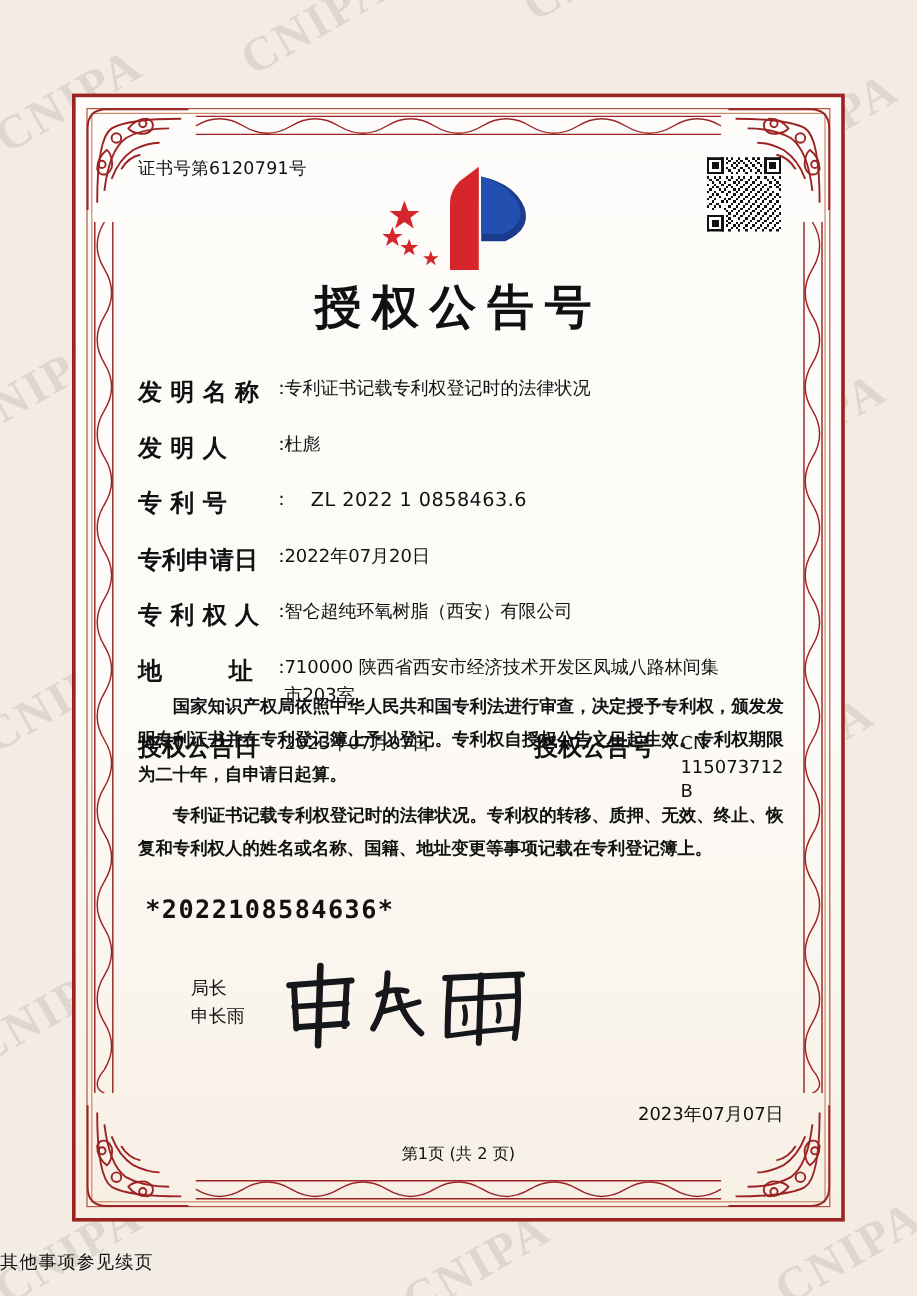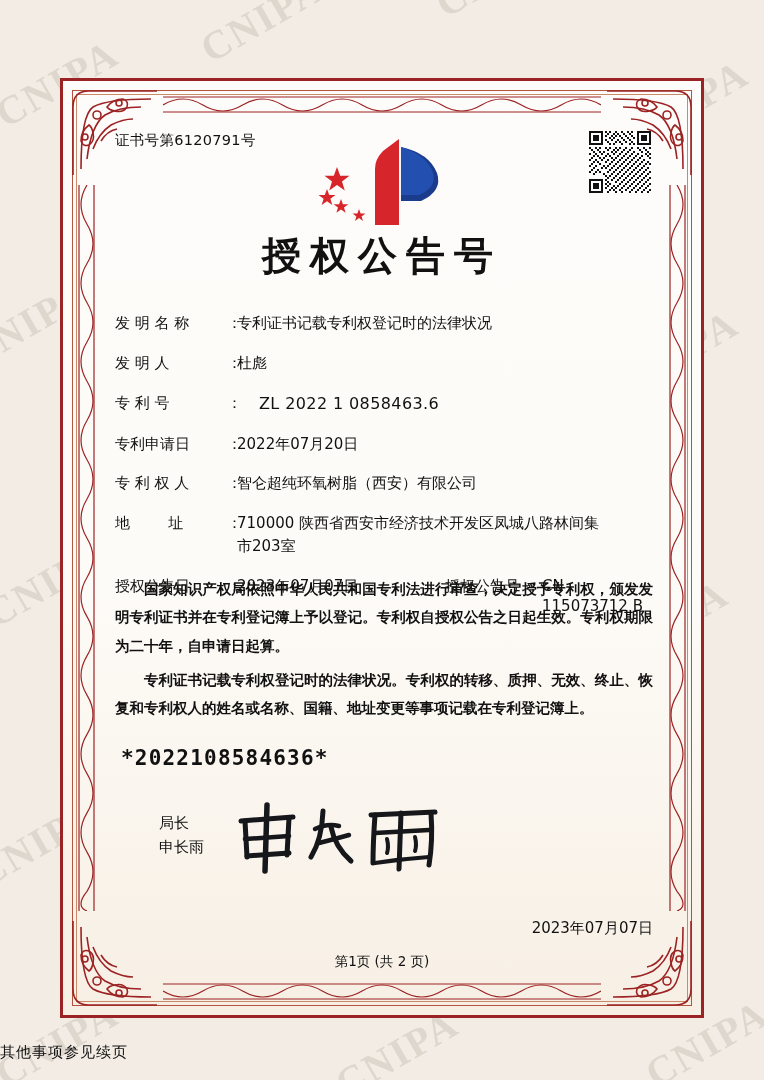--- a/index.html
+++ b/index.html
@@ -154,22 +154,23 @@
   }
   .field-row {
     display: flex;
     align-items: flex-start;
     margin-bottom: 19.5px;
   }
   .f-label {
     width: 112px;
     flex: none;
     white-space: pre;
-    font-size: 15px;
-    color: #111;
+    font-size: 20px;
+    color: #111;
+    font-weight: bold;
   }
   .f-colon {
     width: 10px;
     flex: none;
   }
   .f-value {
     flex: 1;
     font-size: 15px;
     color: #111;
   }

